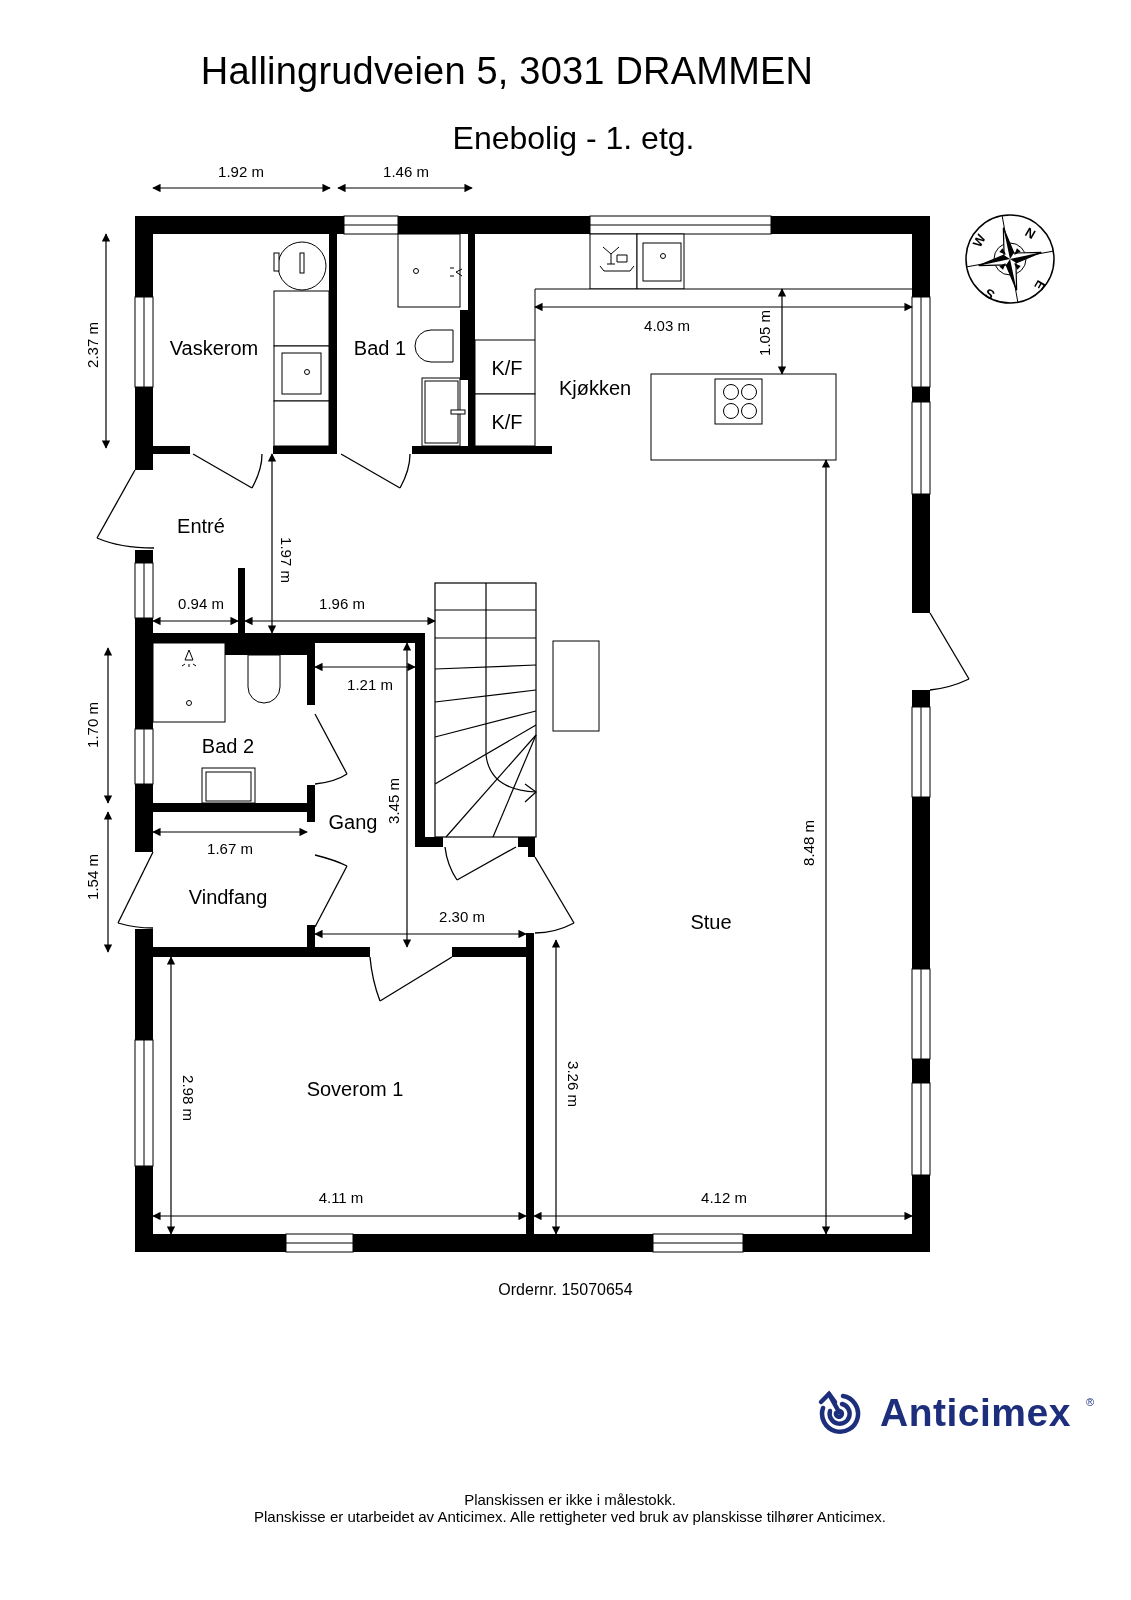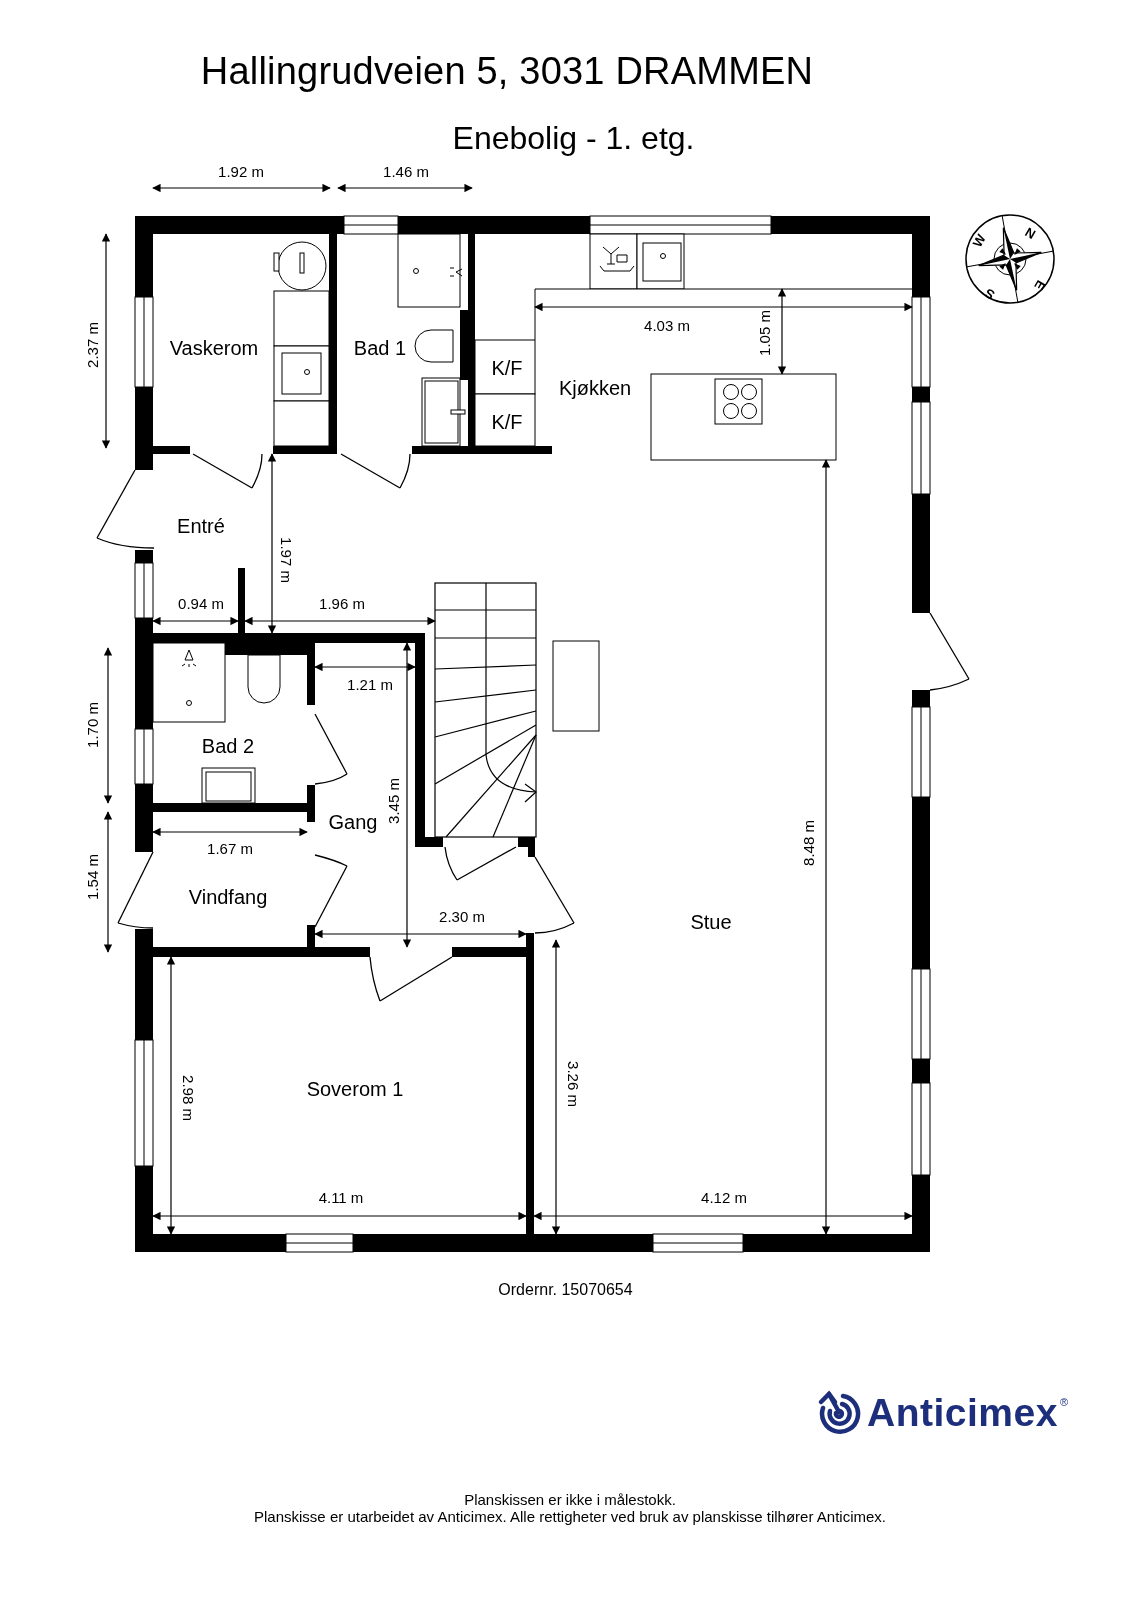--- a/index.html
+++ b/index.html
@@ -7,21 +7,21 @@
          font-family: "Liberation Sans", sans-serif; color: #000; }
   .title { position: absolute; left: 0; width: 1014px; text-align: center; top: 50px;
            font-size: 38px; letter-spacing: 0.2px; }
   .subtitle { position: absolute; left: 8px; width: 1131px; text-align: center; top: 120px;
               font-size: 32px; }
   svg.plan { position: absolute; left: 0; top: 0; }
   svg text { font-family: "Liberation Sans", sans-serif; fill: #000; }
   .room { font-size: 20px; }
   .dim { font-size: 15px; }
   .order { position: absolute; left: 0; width: 1131px; text-align: center; top: 1281px; font-size: 16px; }
-  .logo { position: absolute; left: 815px; top: 1390px; display: flex; align-items: center; gap: 6px; }
+  .logo { position: absolute; left: 815px; top: 1390px; display: flex; align-items: center; gap: 19px; }
   .logo-text { font-size: 39px; font-weight: bold; color: #1d2f7c; letter-spacing: 0.5px; }
   .logo-reg { font-size: 11px; color: #1d2f7c; align-self: flex-start; margin-top: 6px; margin-left: -4px; }
   .footer { position: absolute; left: 0; width: 1128px; text-align: center; top: 1491px; font-size: 15px; line-height: 17px; padding-left: 6px; }
 </style>
 </head>
 <body>
 
 <div class="title">Hallingrudveien 5, 3031 DRAMMEN</div>
 <div class="subtitle">Enebolig - 1. etg.</div>
 

